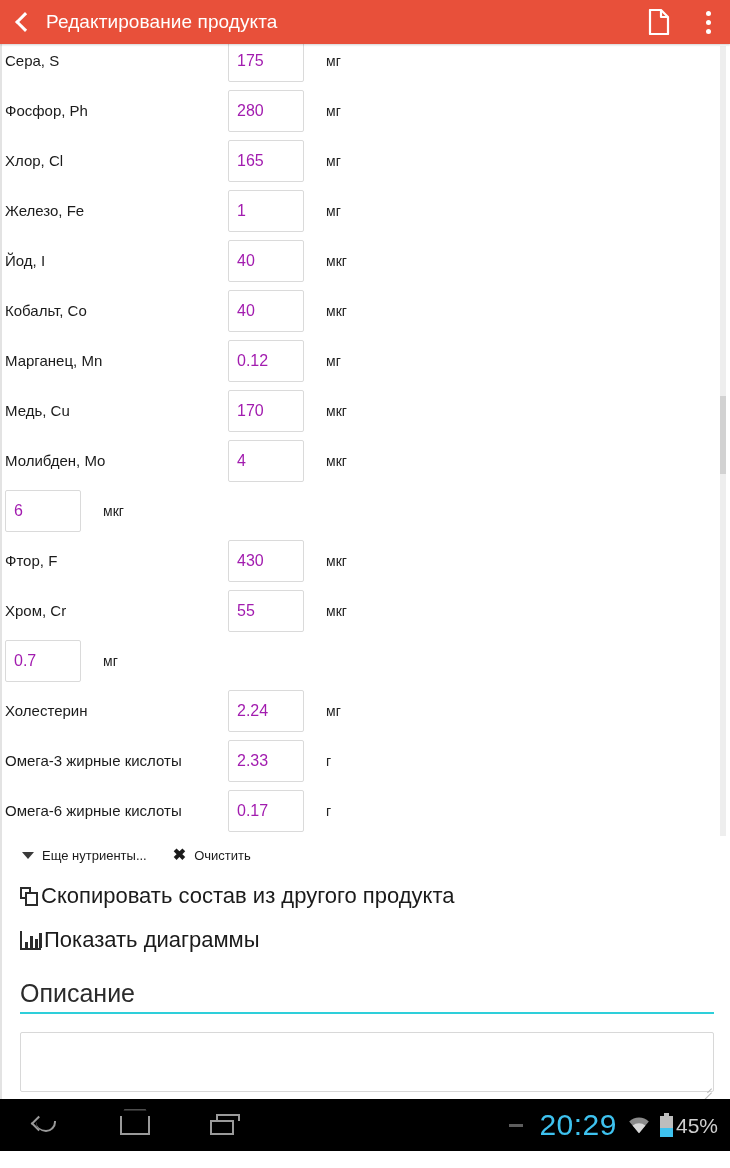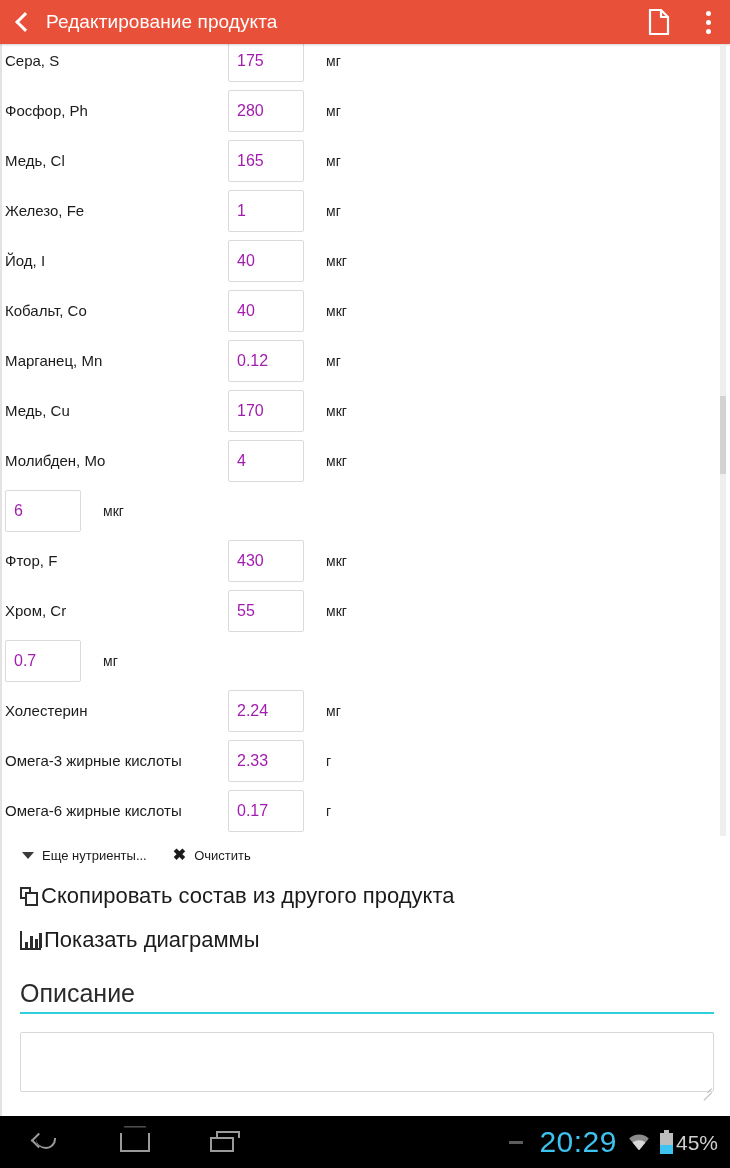--- a/index.html
+++ b/index.html
@@ -271,21 +271,21 @@
     top: 396px;
     width: 6px;
     height: 78px;
     background: #d2d2d2;
     z-index: 21;
   }
 
   
   #navbar {
     position: absolute;
-    left: 0; bottom: 0;
+    left: 0; bottom: 17px;
     width: 730px;
     height: 52px;
     background: #000000;
     display: flex;
     align-items: center;
     z-index: 40;
   }
   .nav-btn {
     width: 90px;
     height: 52px;
@@ -443,21 +443,21 @@
         <div class="nutrient-label">Сера, S</div>
         <input class="nutrient-input" type="text" value="175" style="">
         <div class="nutrient-unit">мг</div>
       </div>
       <div class="nutrient-row">
         <div class="nutrient-label">Фосфор, Ph</div>
         <input class="nutrient-input" type="text" value="280" style="">
         <div class="nutrient-unit">мг</div>
       </div>
       <div class="nutrient-row">
-        <div class="nutrient-label">Медь, Cl</div>
+        <div class="nutrient-label">Хлор, Cl</div>
         <input class="nutrient-input" type="text" value="165" style="">
         <div class="nutrient-unit">мг</div>
       </div>
       <div class="nutrient-row">
         <div class="nutrient-label">Железо, Fe</div>
         <input class="nutrient-input" type="text" value="1" style="">
         <div class="nutrient-unit">мг</div>
       </div>
       <div class="nutrient-row">
         <div class="nutrient-label">Йод, I</div>

